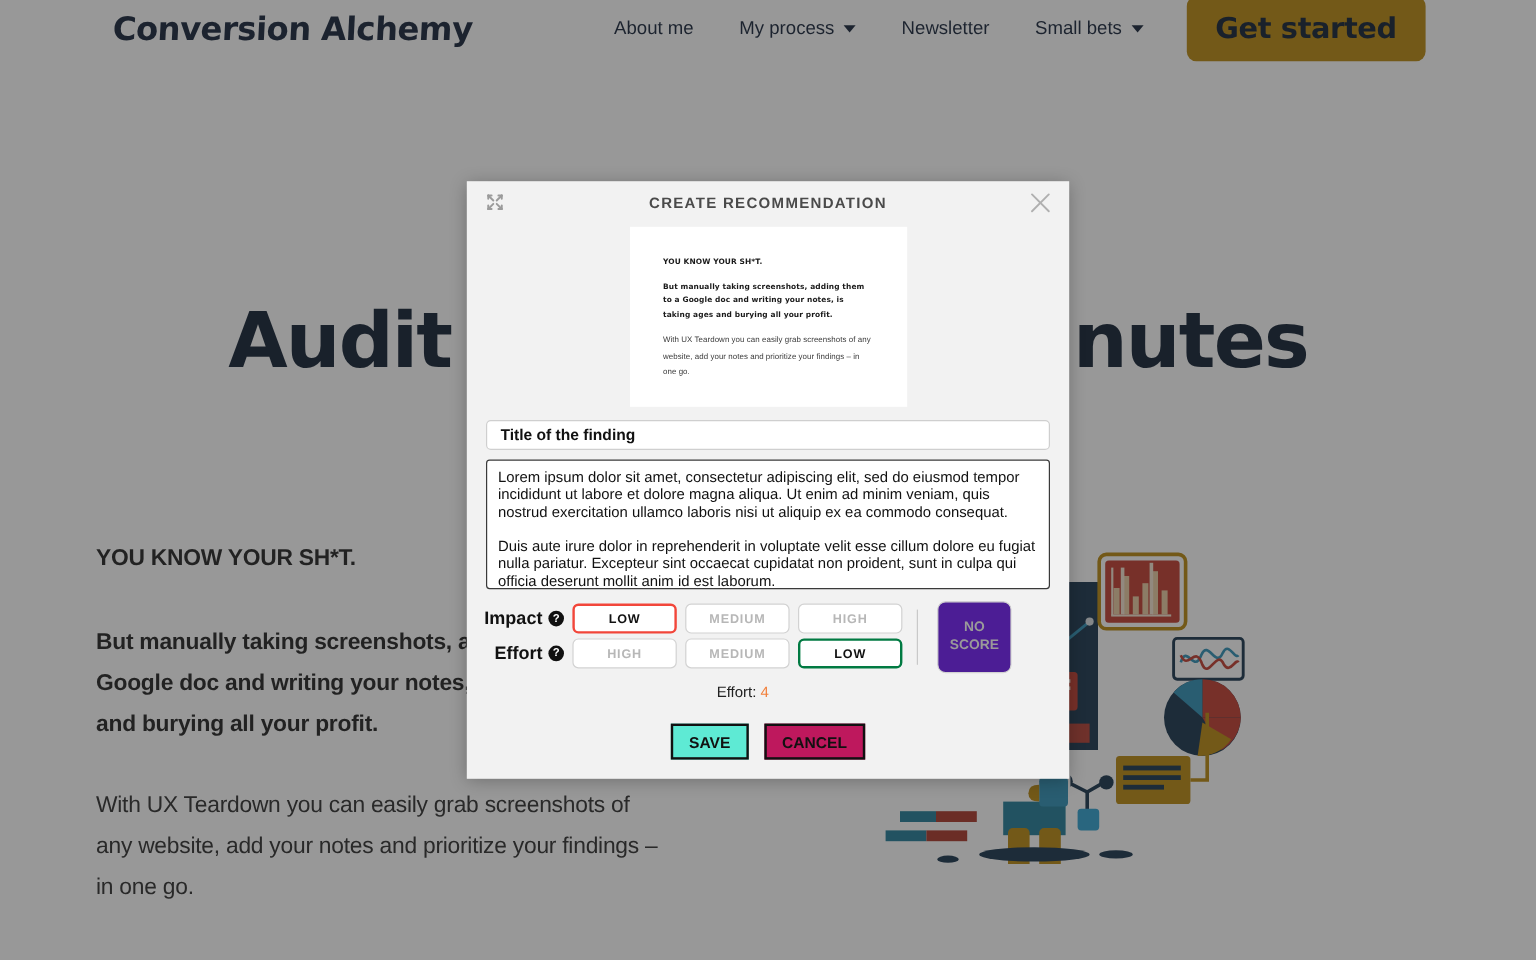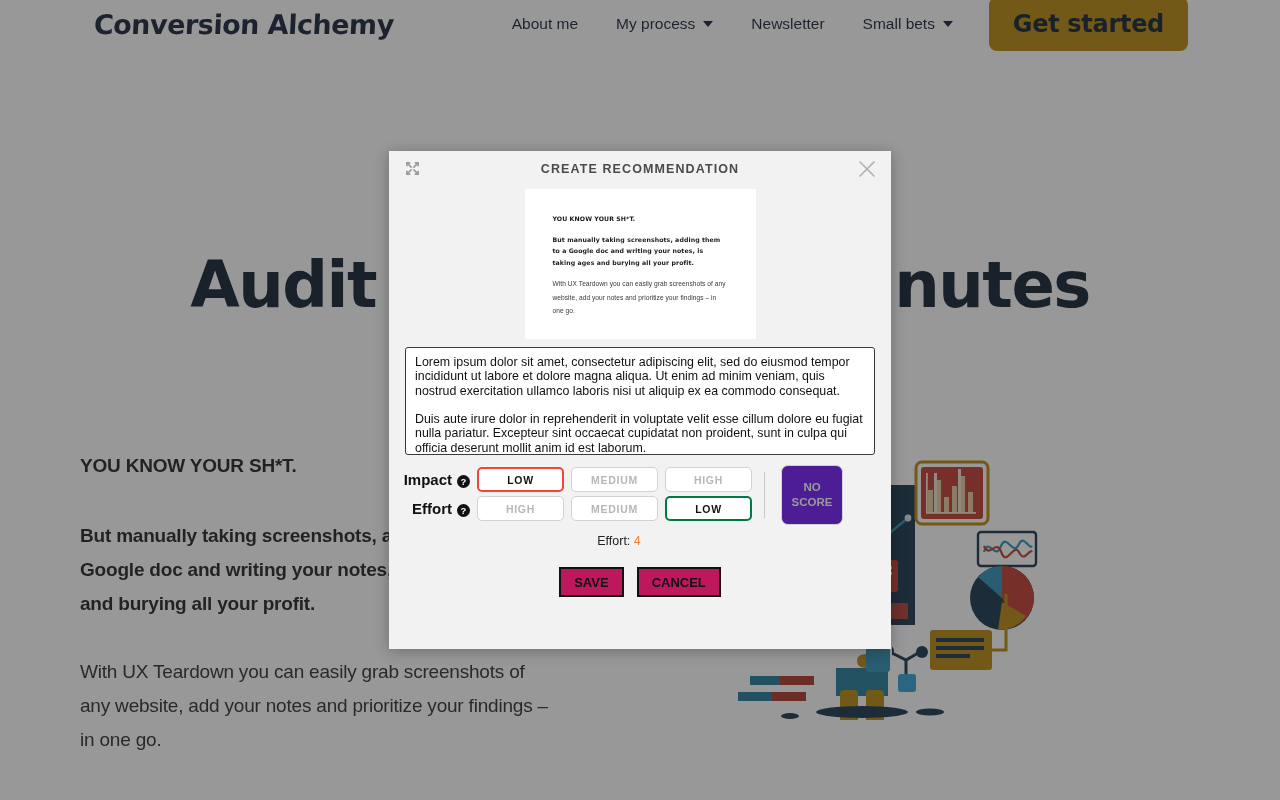--- a/index.html
+++ b/index.html
@@ -111,21 +111,21 @@
     font-size:12.4px; color:#111; line-height:14.3px; padding:7px 9px;
     outline:none; resize:none; overflow:hidden;
   }
 
   #score-area { margin-top:10px; padding-left:10px; }
   .rating-row { display:flex; align-items:center; height:29px; }
   .rating-row + .rating-row { margin-top:0; }
   .rating-label {
     width:78px; text-align:right; padding-right:7px;
     font-size:15px; font-weight:bold; color:#111;
-    display:flex; align-items:flex-end; justify-content:flex-end; gap:5px;
+    display:flex; align-items:center; justify-content:flex-end; gap:5px;
   }
   .help-badge {
     width:13px;height:13px;border-radius:50%;background:#111;color:#fff;
     font-size:9.5px; font-weight:bold; line-height:13px; text-align:center;
     display:inline-block; cursor:pointer;
   }
   .opt {
     width:87px; height:25px; margin-right:7px;
     border:1px solid #d2d2d2; border-radius:5px; background:#fff;
     font-family:"Liberation Sans", sans-serif;
@@ -152,21 +152,21 @@
   #score-line b { color:#f2803c; font-weight:normal; }
 
   #modal-actions {
     display:flex; justify-content:center; gap:13px; margin-top:19px;
   }
   .act-btn {
     min-width:57px; height:30px; padding:0 13px;
     border:2px solid #111; font-size:13px; font-weight:bold; color:#111;
     cursor:pointer; font-family:"Liberation Sans", sans-serif;
   }
-  #save-btn   { background:#be185d; }
+  #save-btn   { background:#5eead4; }
   #cancel-btn { background:#be185d; }
 </style>
 </head>
 <body>
 
 <div id="page">
 
   <div id="site-header">
     <div id="logo">Conversion Alchemy</div>
 
@@ -331,20 +331,21 @@
       </svg>
     </span>
   </div>
 
   <div id="thumb">
     <p class="t-bold">YOU KNOW YOUR SH*T.</p>
     <p class="t-bold">But manually taking screenshots, adding them to a Google doc and writing your notes, is taking ages and burying all your profit.</p>
     <p class="t-reg">With UX Teardown you can easily grab screenshots of any website, add your notes and prioritize your findings – in one go.</p>
   </div>
 
+  <input id="title-input" type="text" value="Title of the finding" style="">
 
   <textarea id="desc-input" style="">Lorem ipsum dolor sit amet, consectetur adipiscing elit, sed do eiusmod tempor incididunt ut labore et dolore magna aliqua. Ut enim ad minim veniam, quis nostrud exercitation ullamco laboris nisi ut aliquip ex ea commodo consequat.
 
 Duis aute irure dolor in reprehenderit in voluptate velit esse cillum dolore eu fugiat nulla pariatur. Excepteur sint occaecat cupidatat non proident, sunt in culpa qui officia deserunt mollit anim id est laborum.</textarea>
 
   <div id="score-area">
     <div id="rating-block">
       <div style="flex:0 0 auto;">
         <div class="rating-row">
           <div class="rating-label">

